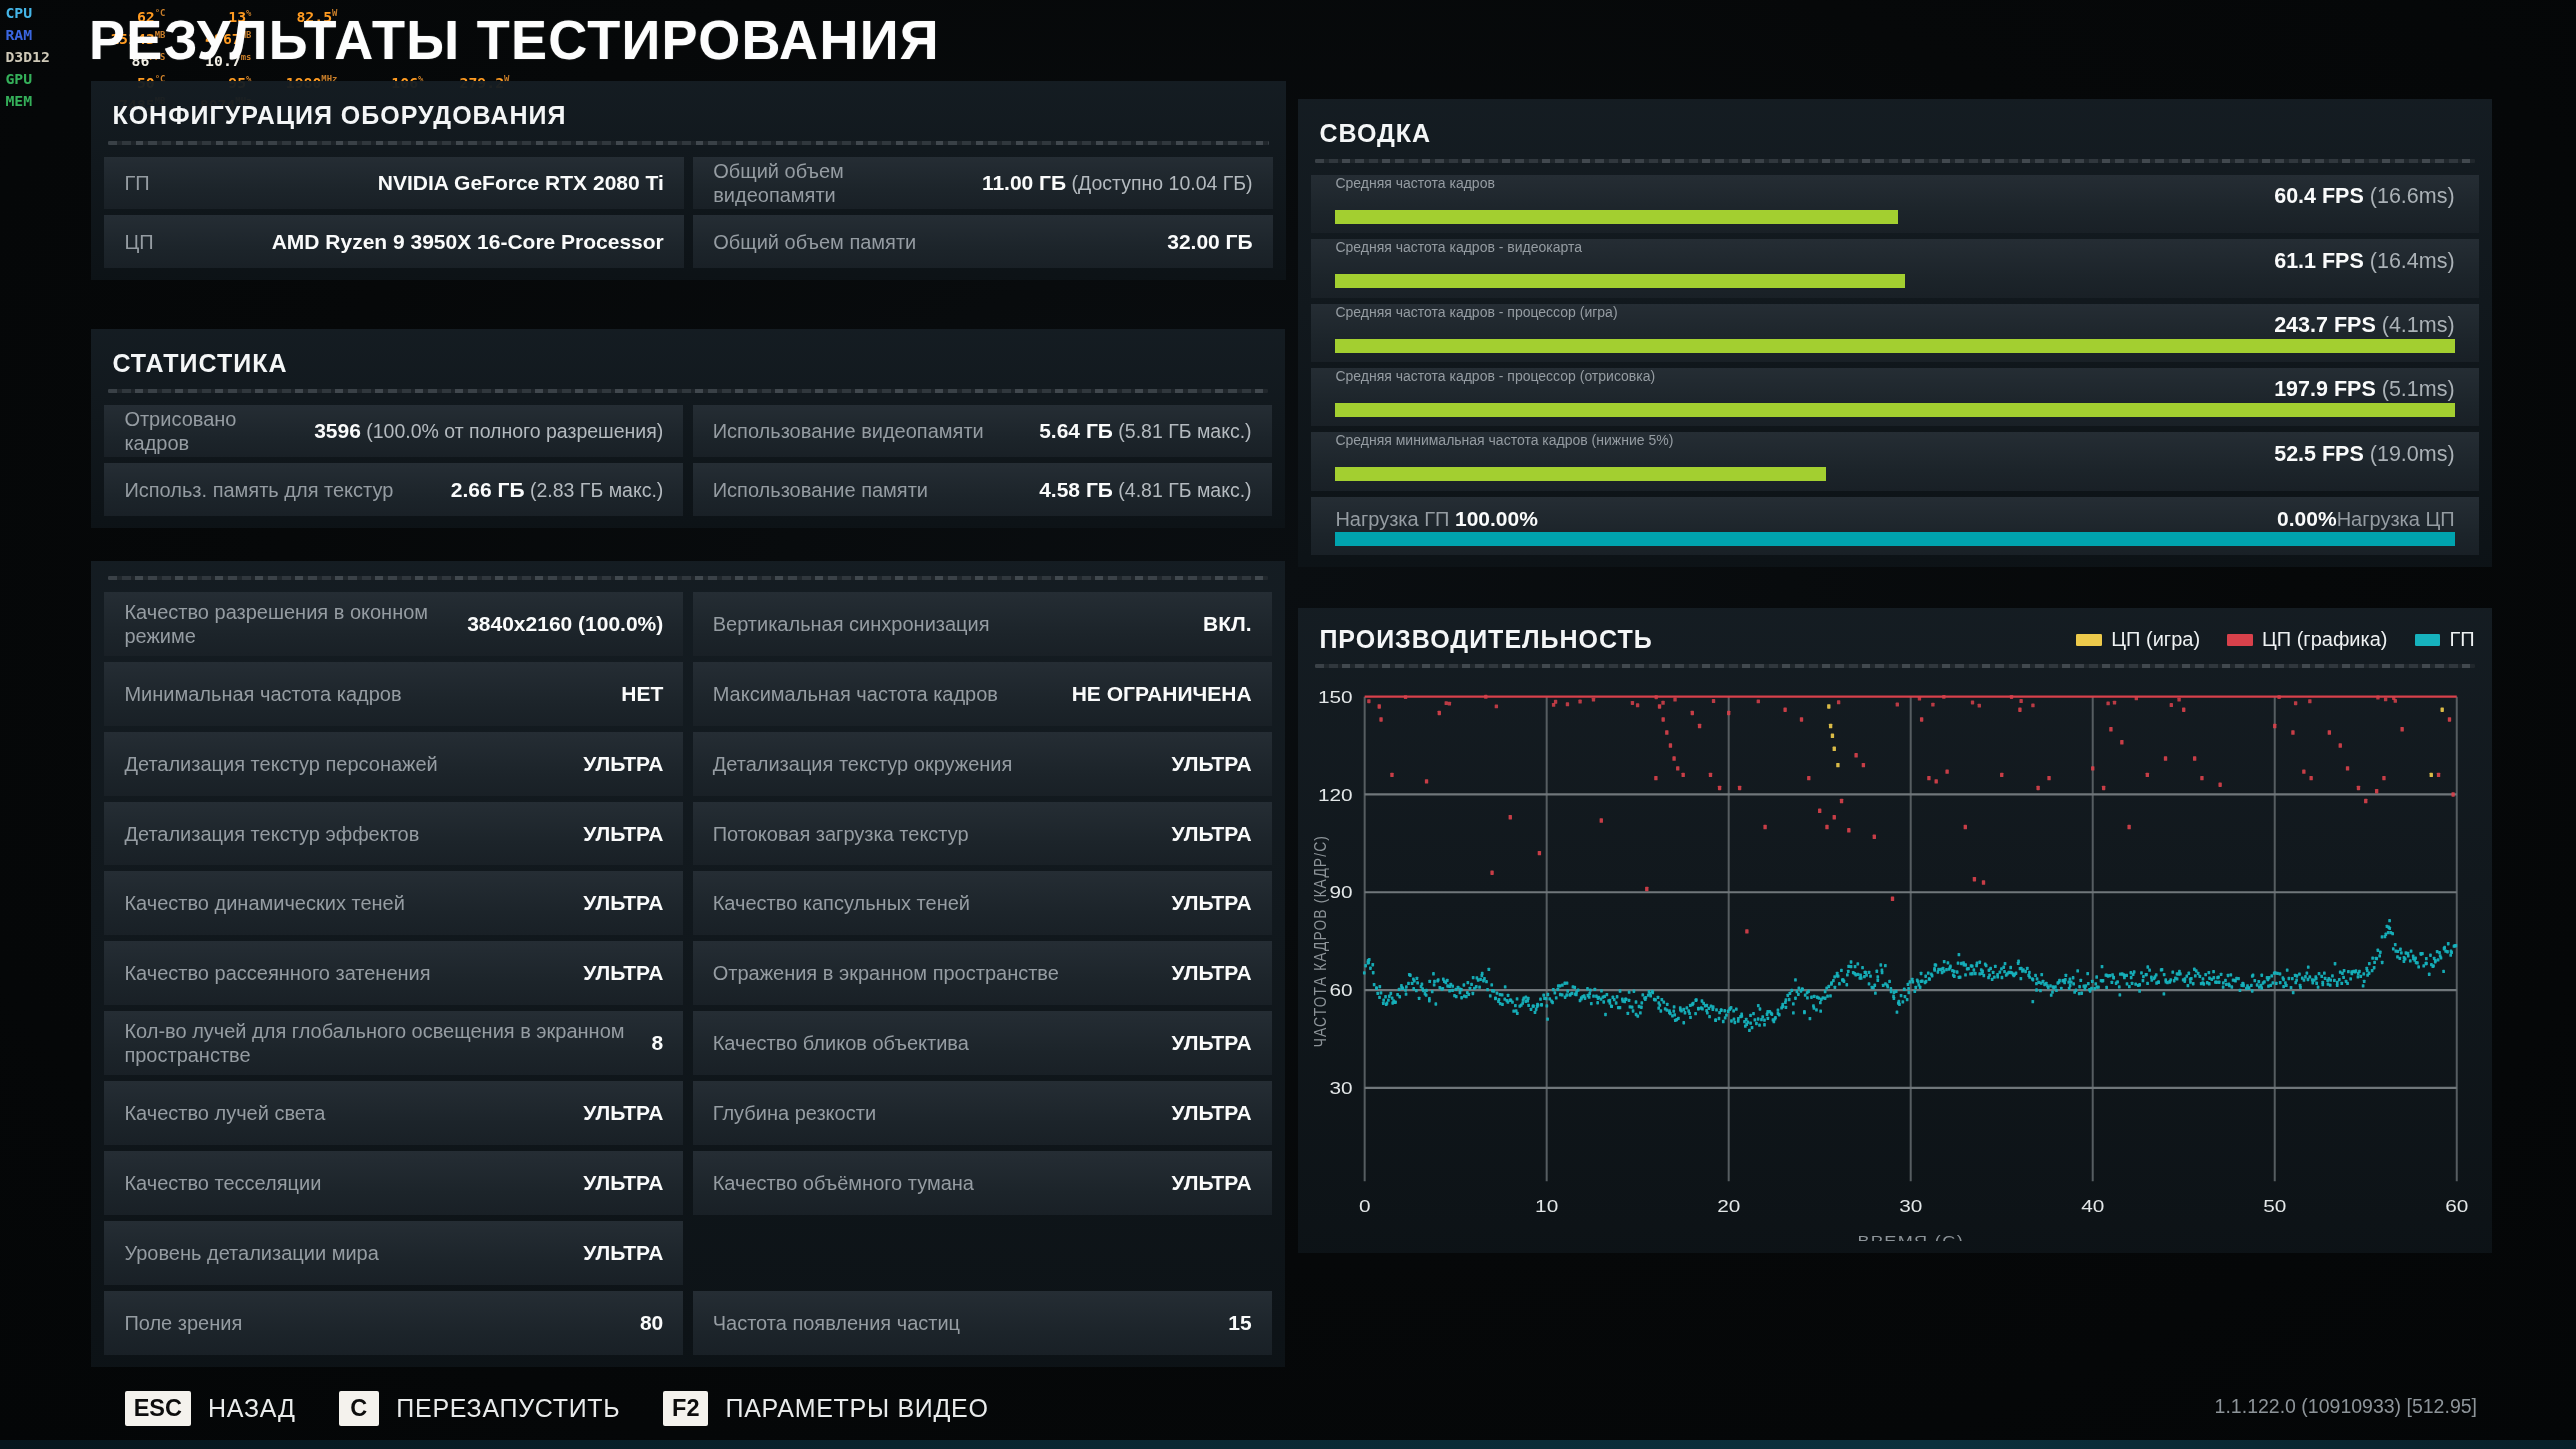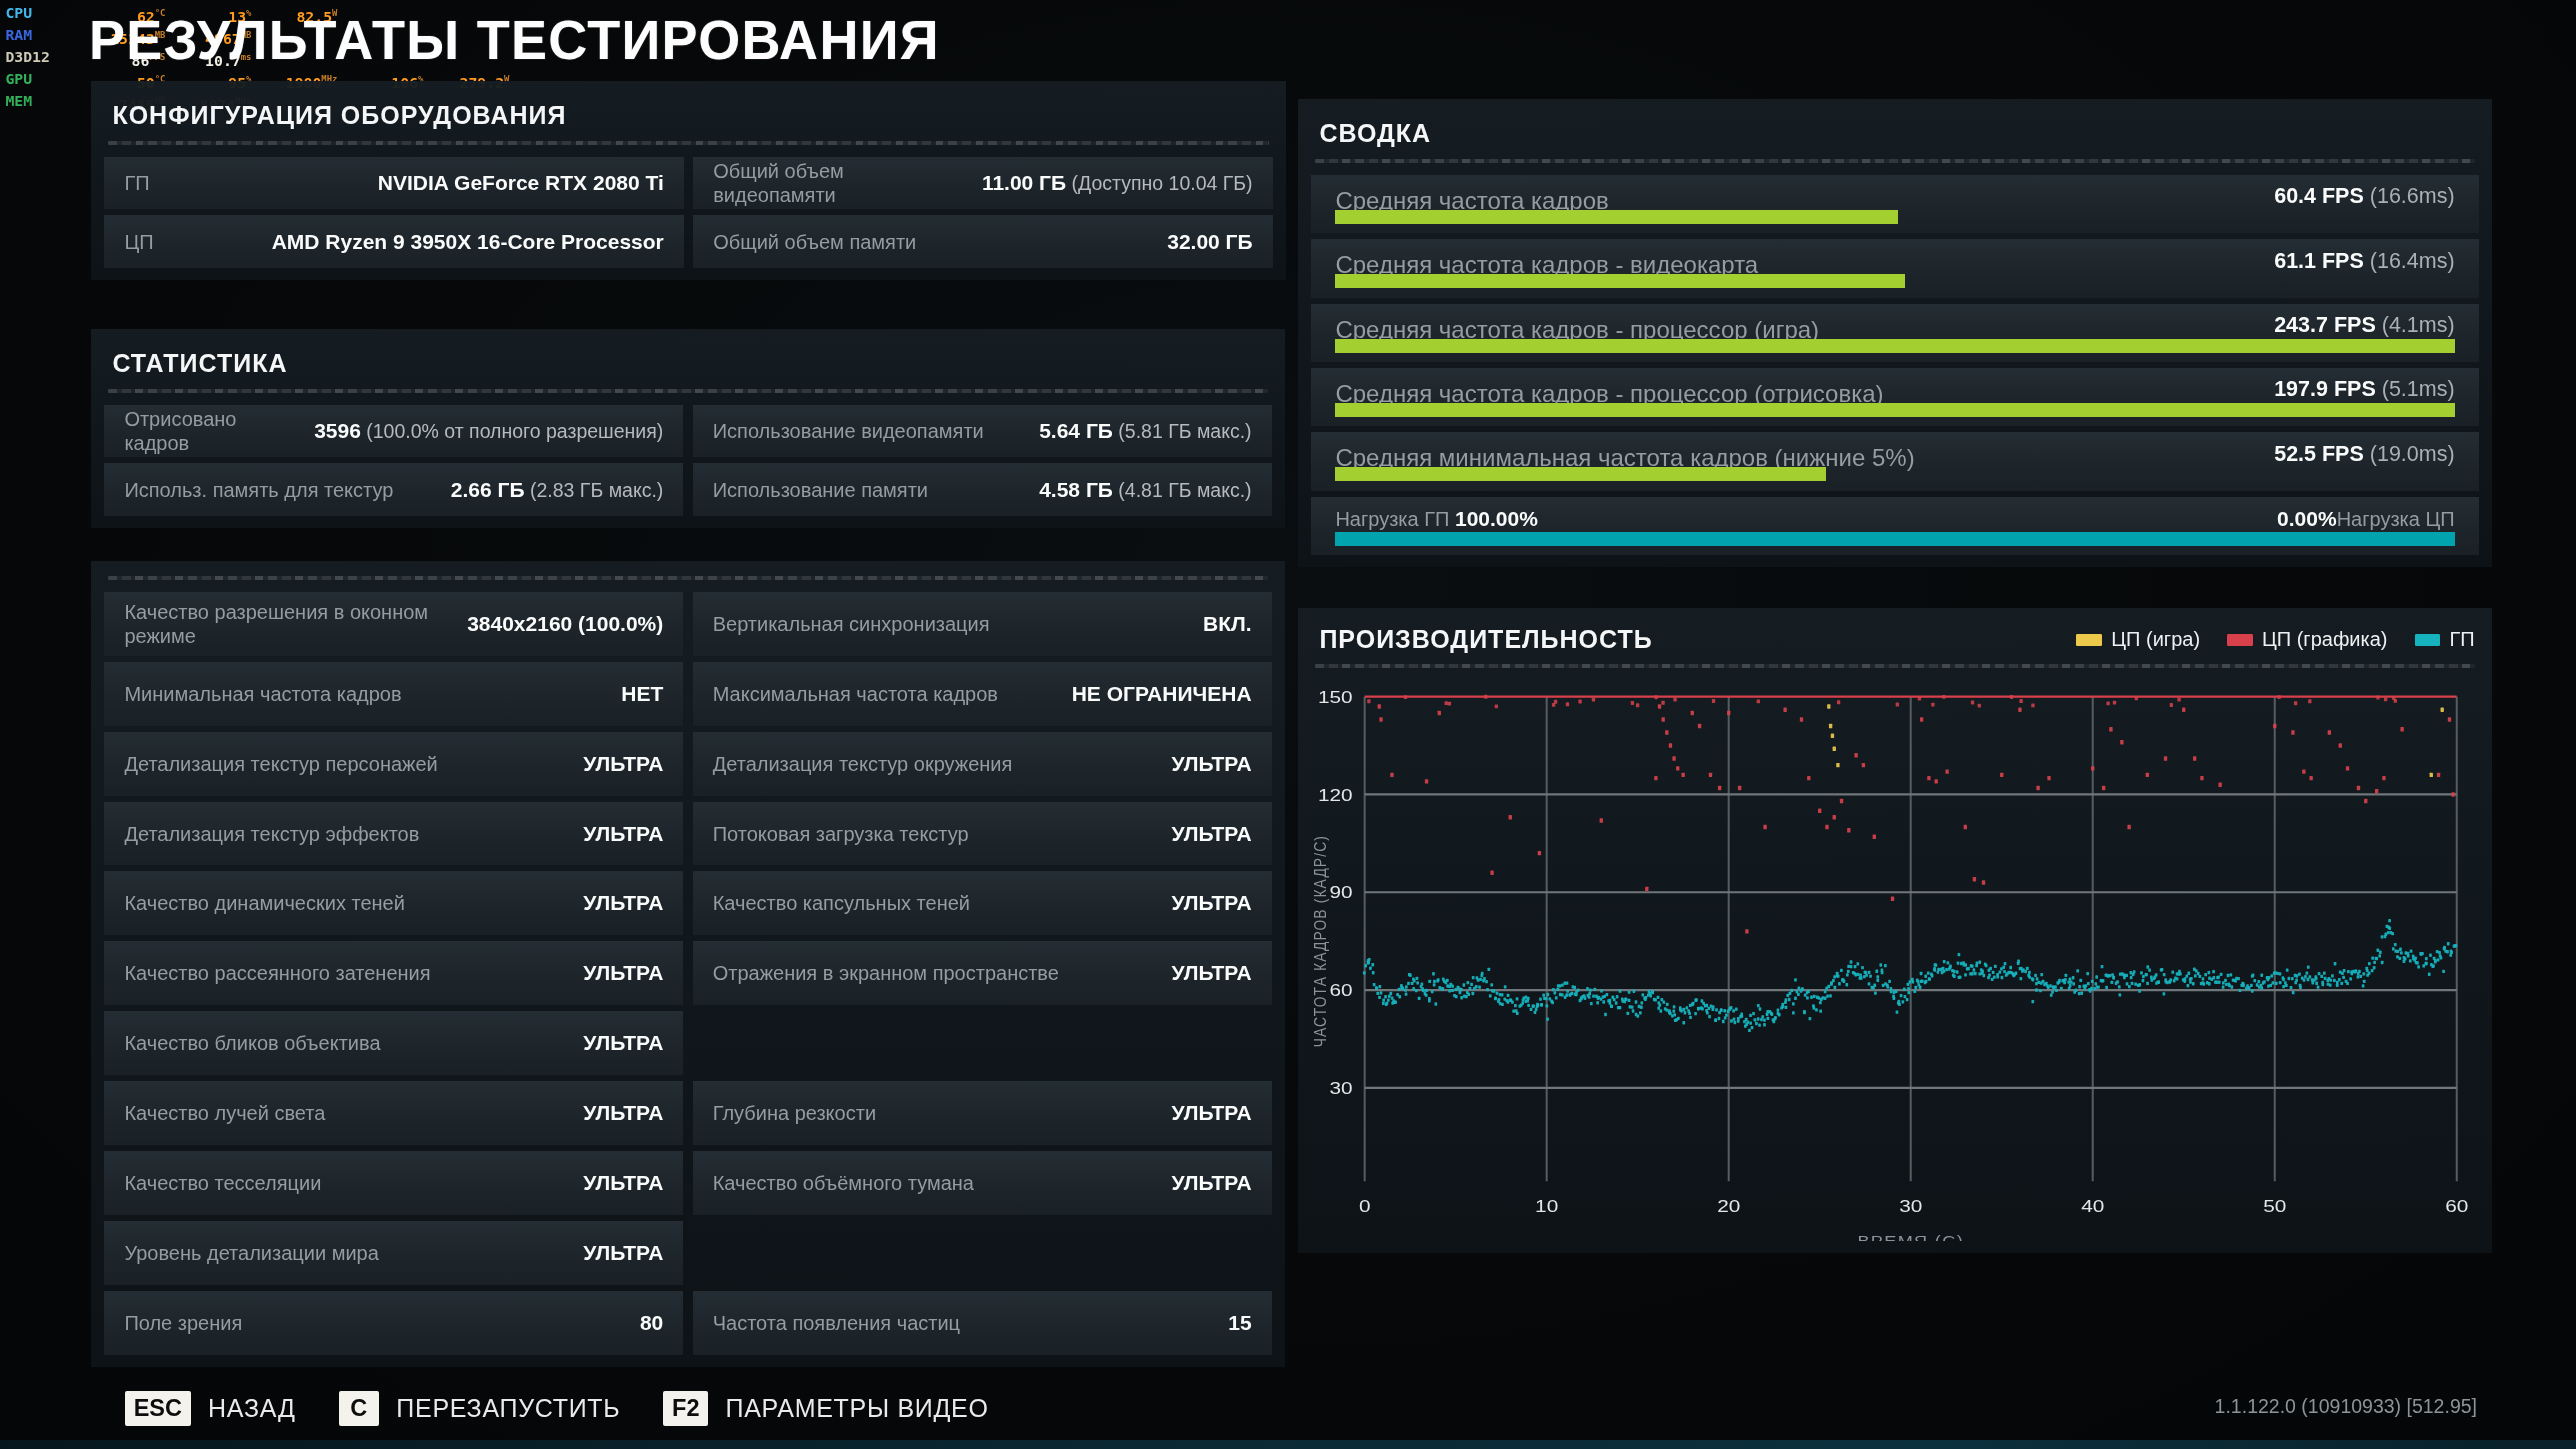--- a/index.html
+++ b/index.html
@@ -27,21 +27,21 @@
   .rows{flex:1;display:flex;flex-direction:column;gap:6px;min-height:0;}
   .row2{flex:1;display:grid;grid-template-columns:1fr 1fr;gap:9.4px;min-height:0;}
   .tile{background:linear-gradient(180deg,#252d34 0%,#1c242a 65%,#192026 100%);
         display:flex;align-items:center;justify-content:space-between;gap:13.4px;
         padding:0 20px;min-height:0;}
   .t-label{color:#959ca2;font-size:20px;line-height:24px;}
   .t-value{font-size:21px;font-weight:bold;color:#fafbfb;text-align:right;white-space:nowrap;}
   .t-note{font-weight:normal;color:#b4babf;font-size:19.5px;}
   
   .srow{flex:1;position:relative;background:linear-gradient(180deg,#252d34 0%,#1c242a 65%,#192026 100%);min-height:0;}
-  .s-label{position:absolute;left:24px;top:12px;color:#959ca2;font-size:24px;}
+  .s-label{position:absolute;left:24px;top:0;color:#959ca2;font-size:14px;}
   .s-value{position:absolute;right:24px;top:9.4px;font-size:21.5px;}
   .s-fps{font-weight:bold;color:#fafbfb;}
   .s-ms{color:#aab1b6;}
   .s-bar{position:absolute;left:24px;right:24px;bottom:9.4px;height:14px;}
   .s-fill{height:100%;}
   .load-left{position:absolute;left:24px;top:10.7px;font-size:20px;color:#959ca2;}
   .load-right{position:absolute;right:24px;top:10.7px;font-size:20px;color:#959ca2;}
   .load-strong{color:#fafbfb;font-weight:bold;font-size:21px;}
   
   .perf-head{display:flex;justify-content:space-between;align-items:center;margin:2.7px 4px 9.4px 8px;}
@@ -211,20 +211,24 @@
           <div class="tile">
             <div class="t-label">Качество рассеянного затенения</div>
             <div class="t-value">УЛЬТРА</div>
           </div>
           <div class="tile">
             <div class="t-label">Отражения в экранном пространстве</div>
             <div class="t-value">УЛЬТРА</div>
           </div>
         </div>
         <div class="row2">
+          <div class="tile">
+            <div class="t-label">Кол-во лучей для глобального освещения в экранном пространстве</div>
+            <div class="t-value">8</div>
+          </div>
           <div class="tile">
             <div class="t-label">Качество бликов объектива</div>
             <div class="t-value">УЛЬТРА</div>
           </div>
         </div>
         <div class="row2">
           <div class="tile">
             <div class="t-label">Качество лучей света</div>
             <div class="t-value">УЛЬТРА</div>
           </div>

